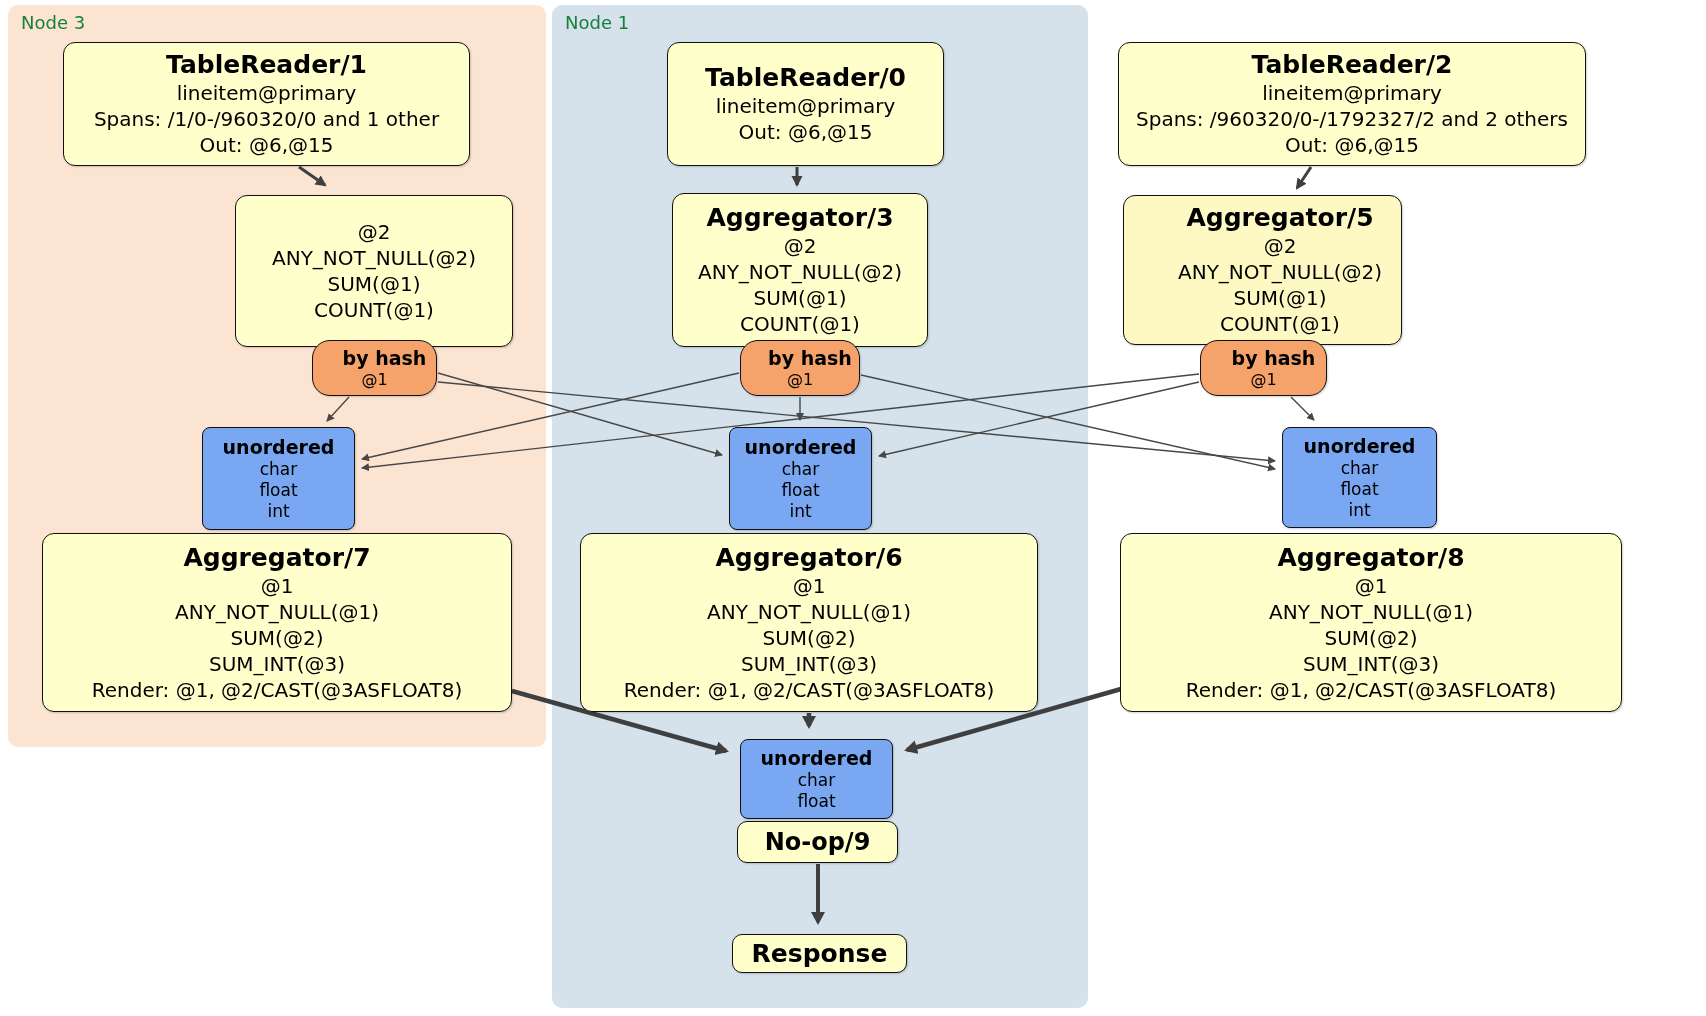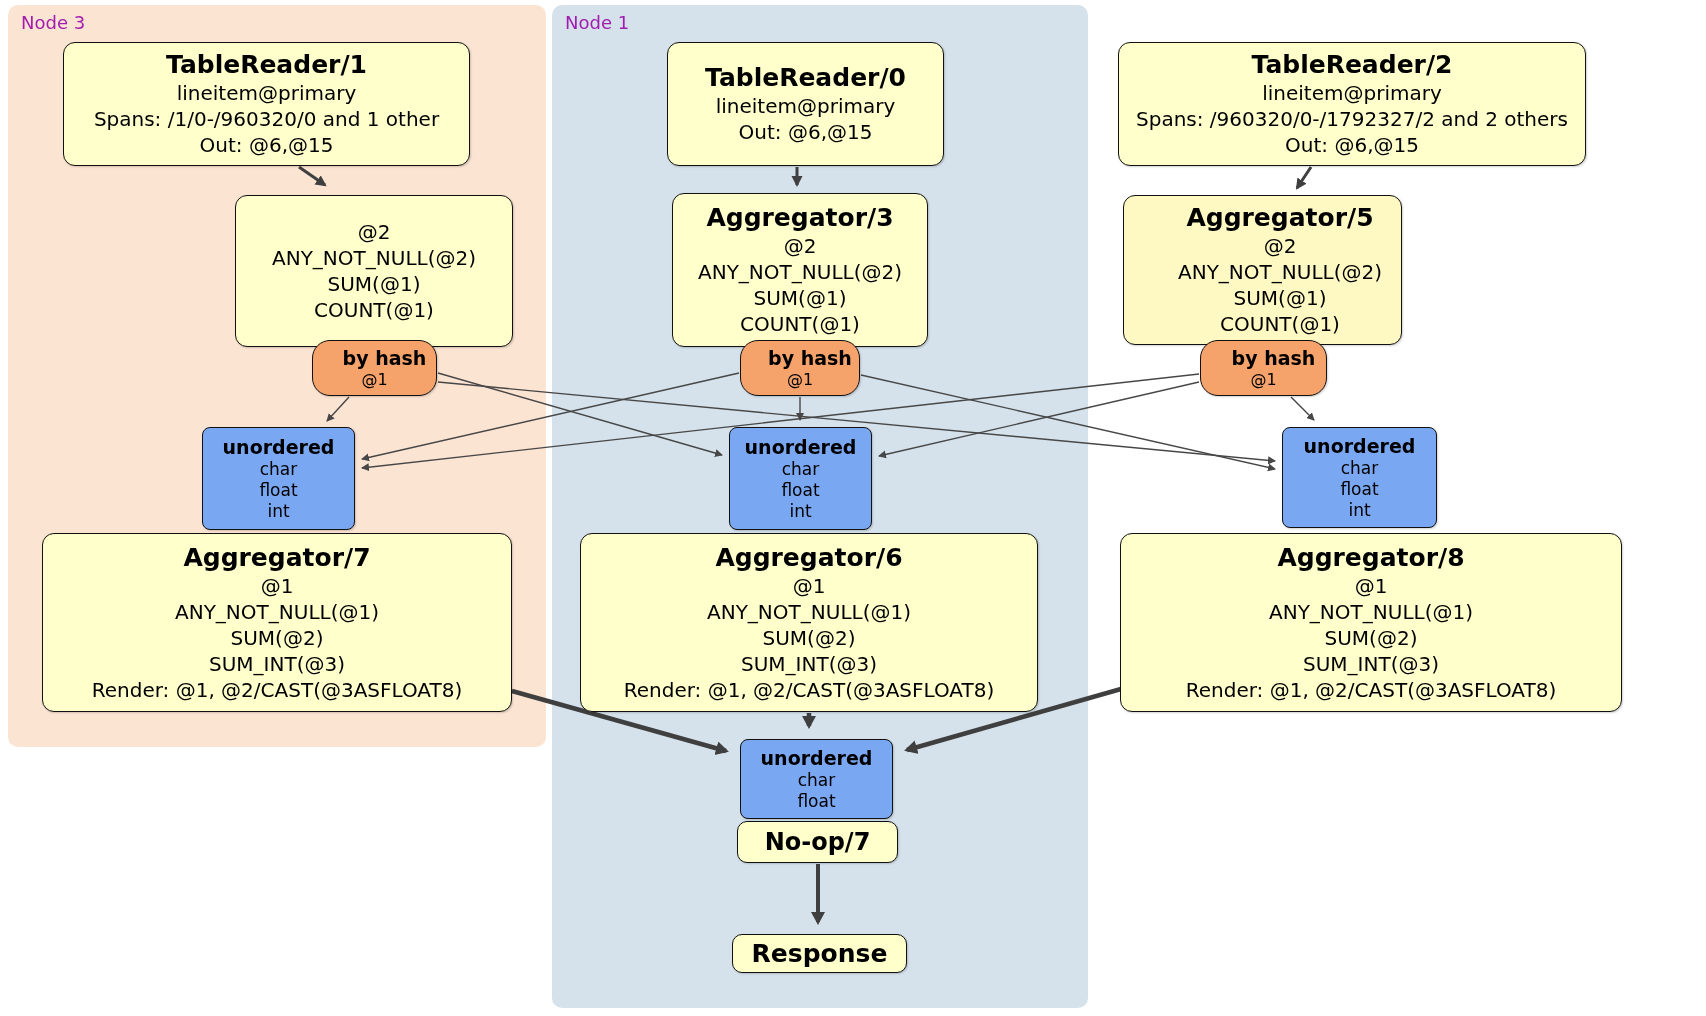--- a/index.html
+++ b/index.html
@@ -5,21 +5,21 @@
   html,body { margin:0; padding:0; background:#ffffff; }
   #canvas {
     position:relative; width:1706px; height:1016px;
     font-family:"DejaVu Sans", sans-serif; color:#000; overflow:hidden;
     background:#ffffff;
   }
   .region {
     position:absolute; border-radius:10px; z-index:1;
   }
   .region-label {
-    position:absolute; left:13px; top:7px; font-size:18px; color:#a21caf;
+    position:absolute; left:13px; top:7px; font-size:18px; color:#15803d;
     white-space:nowrap;
   }
   #edges { position:absolute; left:0; top:0; z-index:5; }
   .pbox {
     position:absolute; z-index:10; box-sizing:border-box;
     background:#FFFFCC; border:1.6px solid #111;
     border-radius:12px; text-align:center;
     display:flex; flex-direction:column; justify-content:center;
     box-shadow:1px 1px 2px rgba(0,0,0,0.18);
   }
@@ -201,20 +201,20 @@
     <div class="line">Render: @1, @2/CAST(@3ASFLOAT8)</div>
   </div>
 
   <div class="sync" style="left: 740px; top: 739px; width: 153px; height: 80px; background-color: rgb(122, 167, 242);">
     <div class="title">unordered</div>
     <div class="line">char</div>
     <div class="line">float</div>
   </div>
 
   <div class="smallbox" style="left: 737px; top: 821px; width: 161px; height: 42px; background-color: rgb(255, 255, 204);">
-    <div class="title">No-op/7</div>
+    <div class="title">No-op/9</div>
   </div>
 
   <div class="smallbox" style="left: 732px; top: 934px; width: 175px; height: 39px; background-color: rgb(255, 255, 204); text-align: right;">
     <div class="title" style="font-size:25px;">Response</div>
   </div>
 
 </div>
 
 </body></html>

